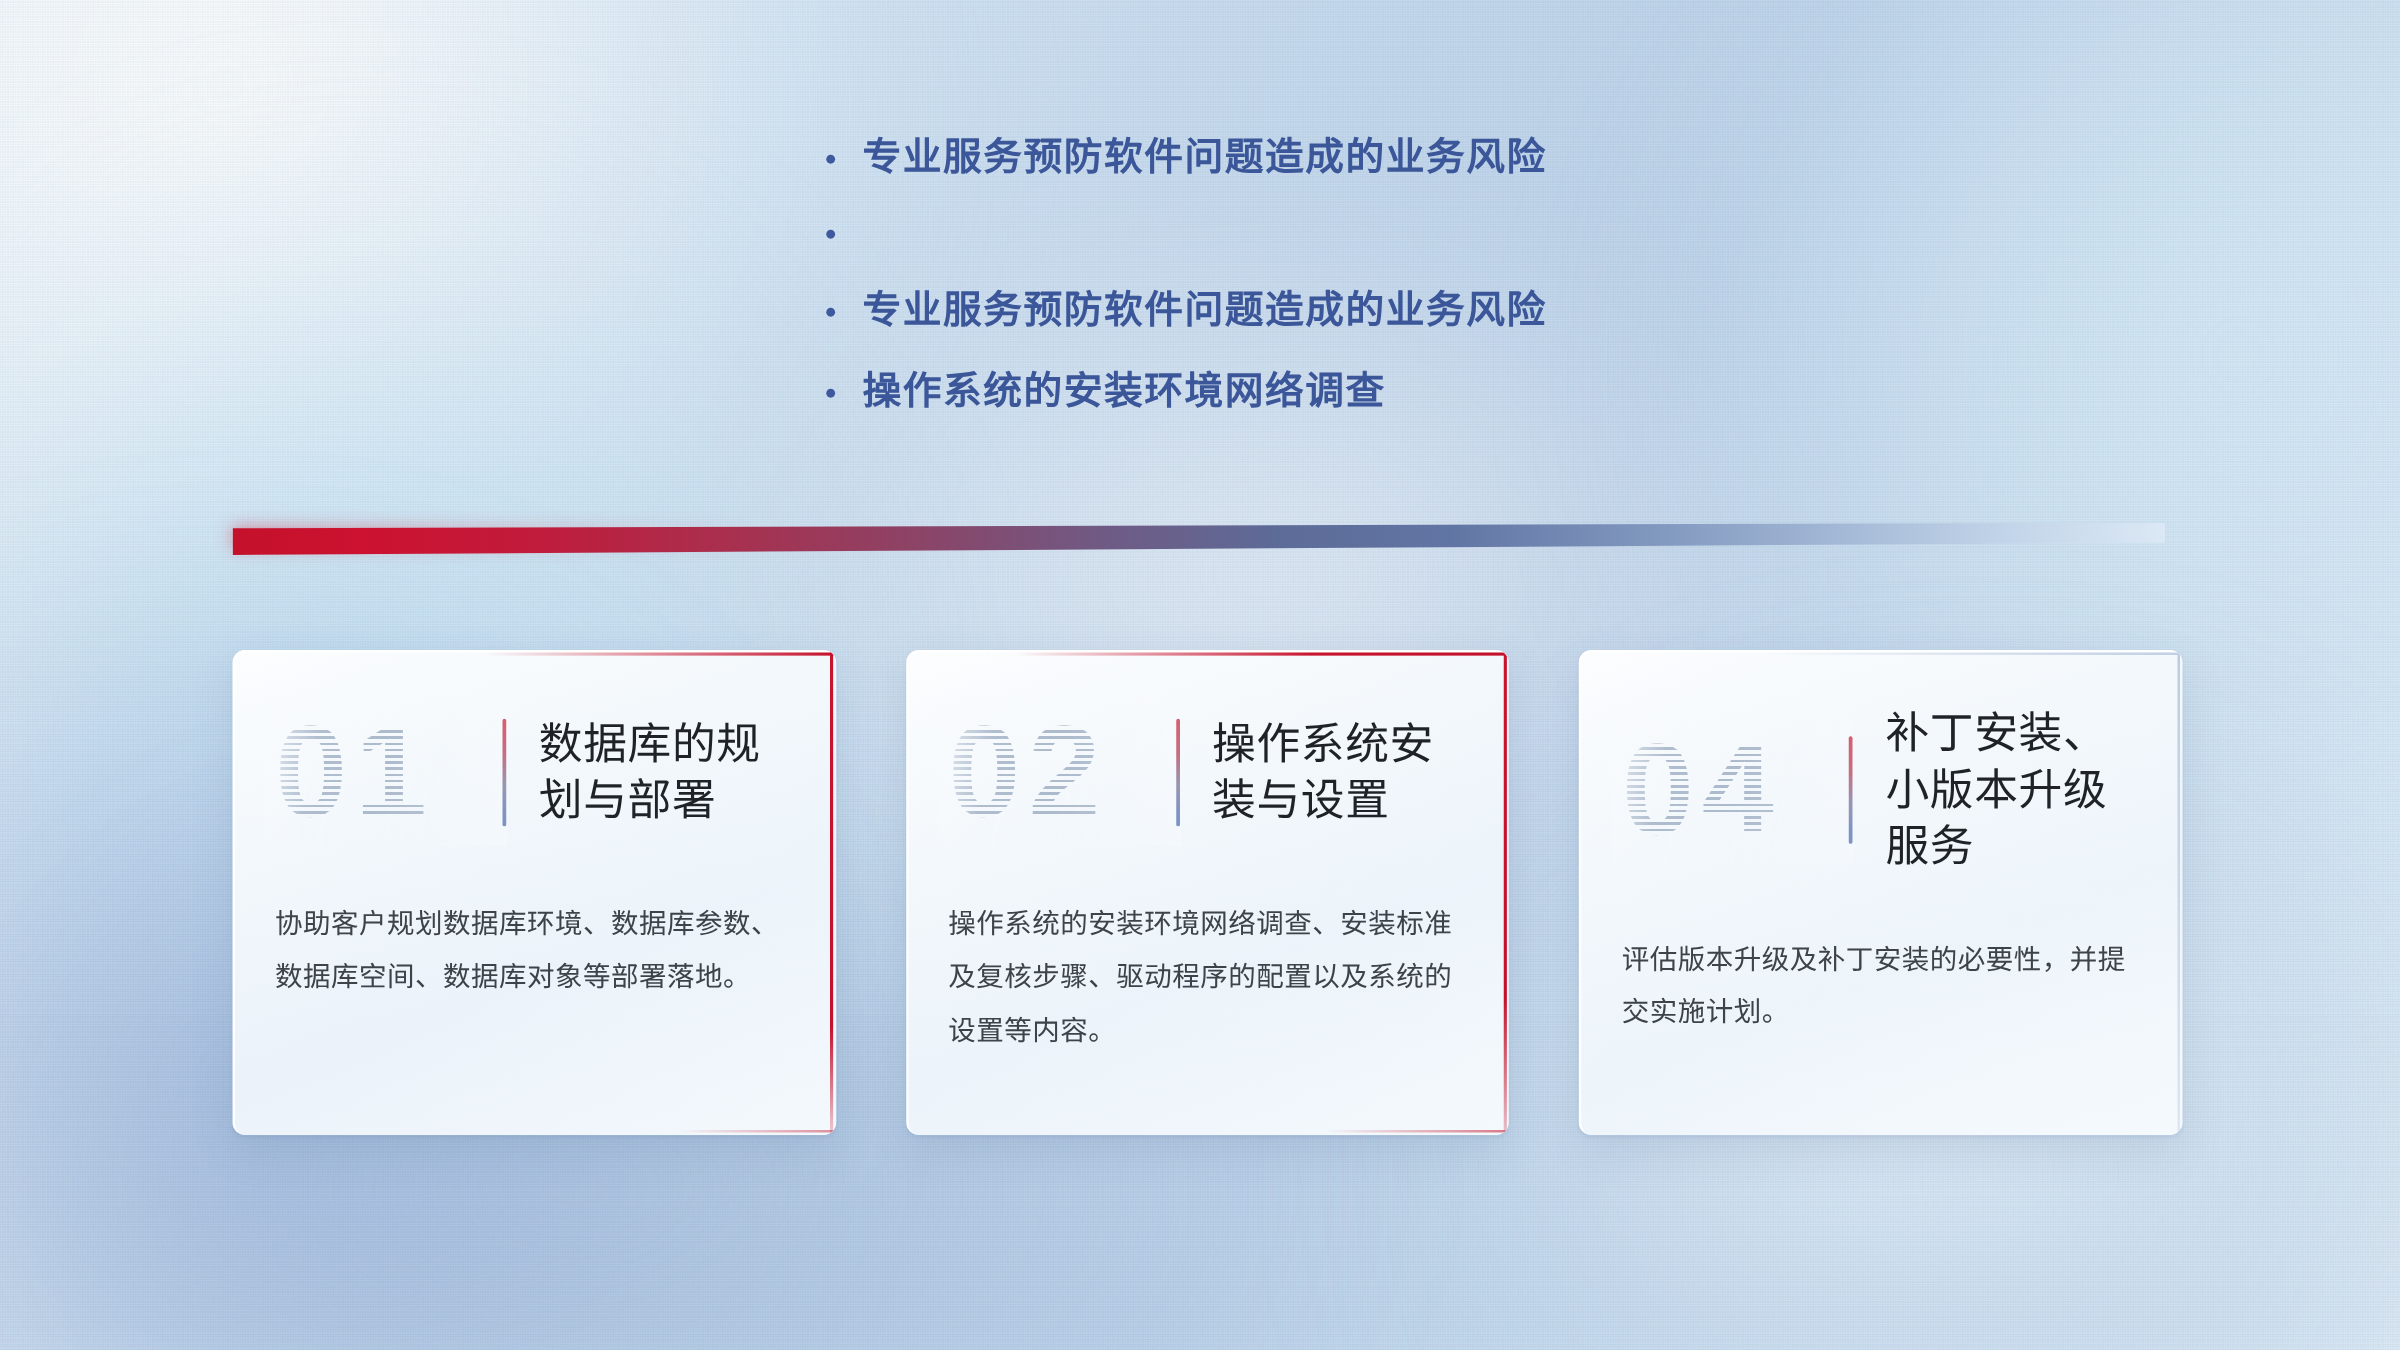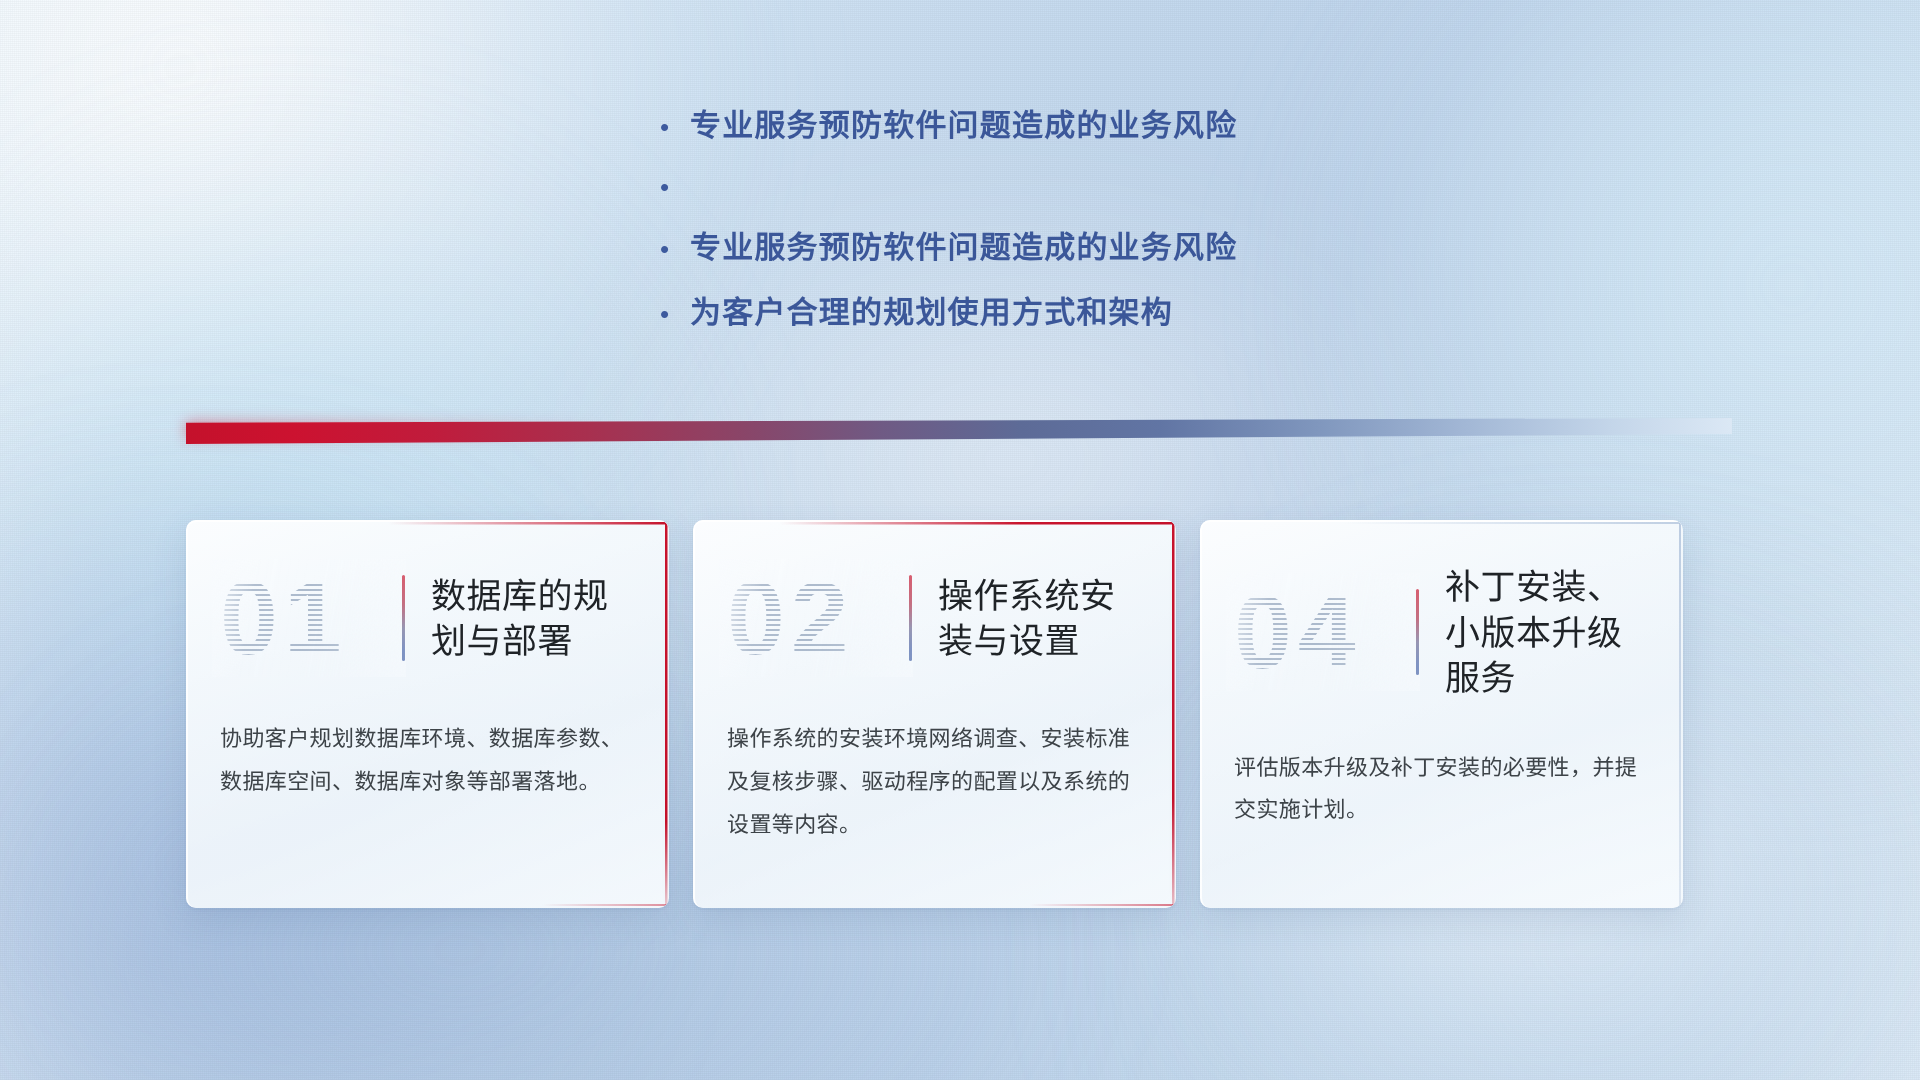--- a/index.html
+++ b/index.html
@@ -153,21 +153,21 @@
     filter: blur(7px);
   }
 
   
   .cards {
     position: absolute;
     left: 186px;
     top: 520px;
     width: 1560px;
     display: flex;
-    gap: 24px;
+    gap: 56px;
   }
   .card {
     position: relative;
     width: 483px;
     min-height: 388px;
     border-radius: 10px;
     padding: 44px 34px 38px 34px;
     background: linear-gradient(160deg,
         rgba(253,254,255,0.97) 0%,
         rgba(246,250,253,0.95) 30%,
@@ -313,21 +313,21 @@
     <span class="bullet-dot">•</span>
   </div>
 
   <div class="bullet-row">
     <span class="bullet-dot">•</span>
     <span class="bullet-text">专业服务预防软件问题造成的业务风险</span>
   </div>
 
   <div class="bullet-row">
     <span class="bullet-dot">•</span>
-    <span class="bullet-text">为客户合理的规划使用方式和架构</span>
+    <span class="bullet-text">操作系统的安装环境网络调查</span>
   </div>
 
 </div>
 
 <div class="divider-wrap">
   <div class="divider-glow"></div>
   <div class="divider-wedge"></div>
 </div>
 
 <div class="cards">

